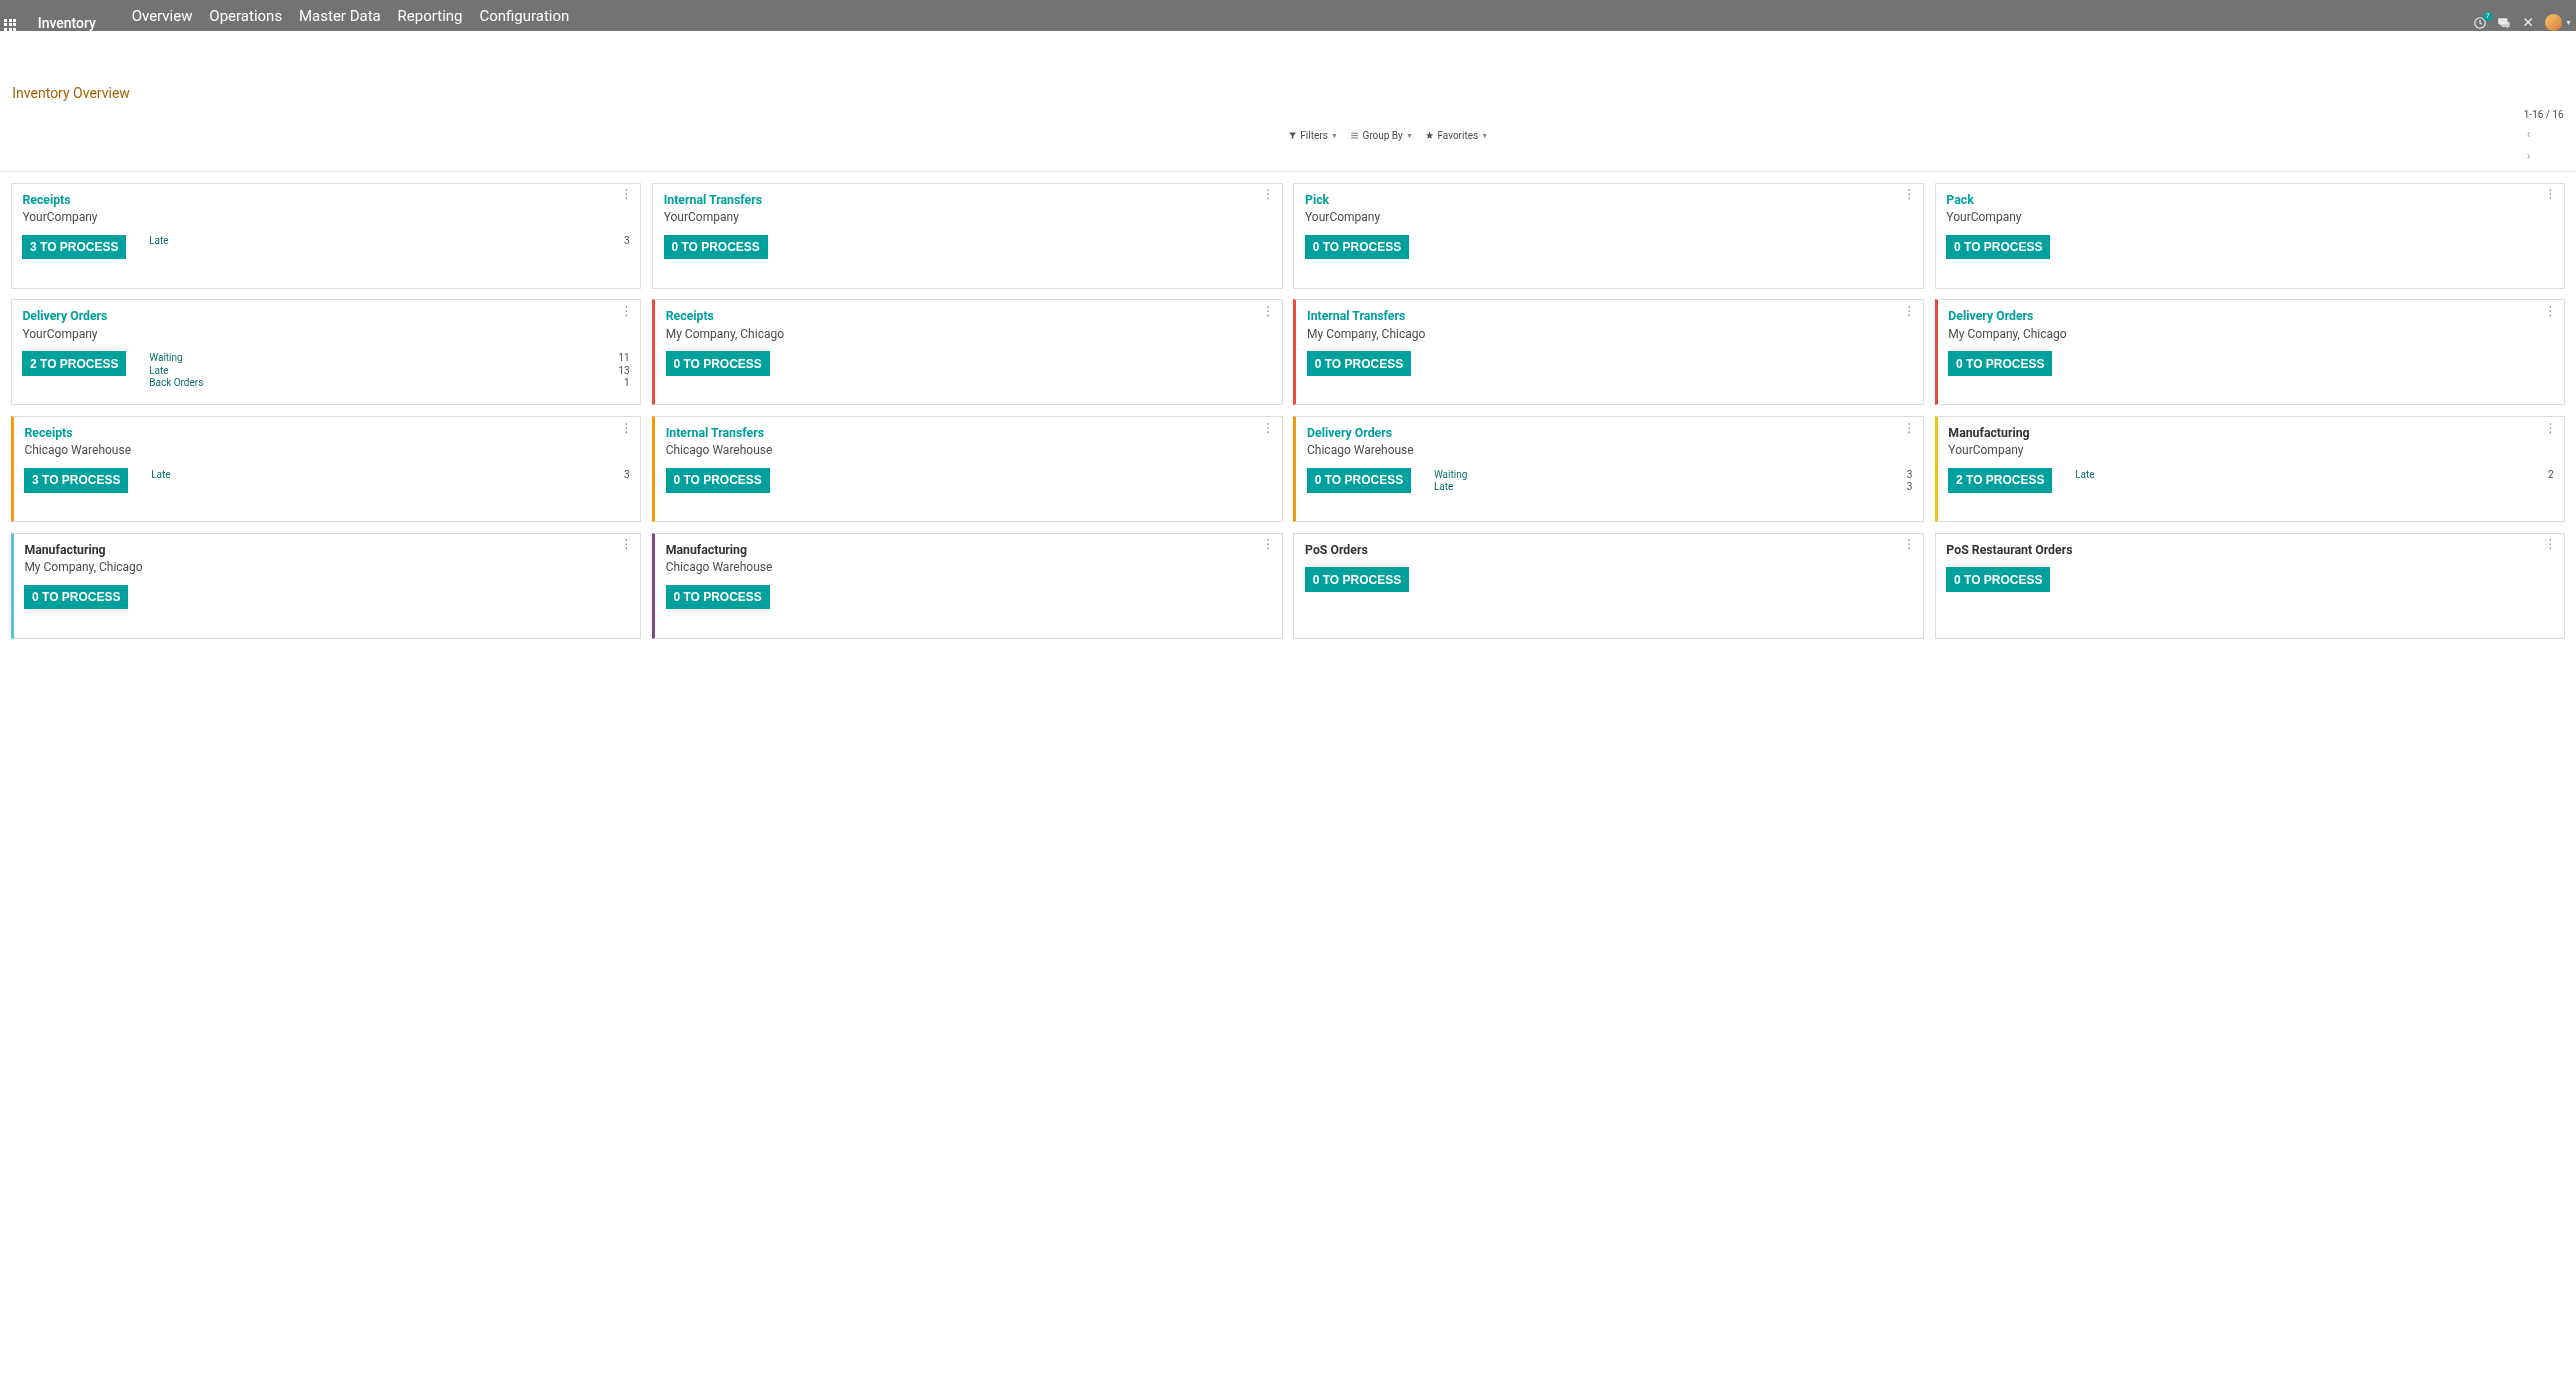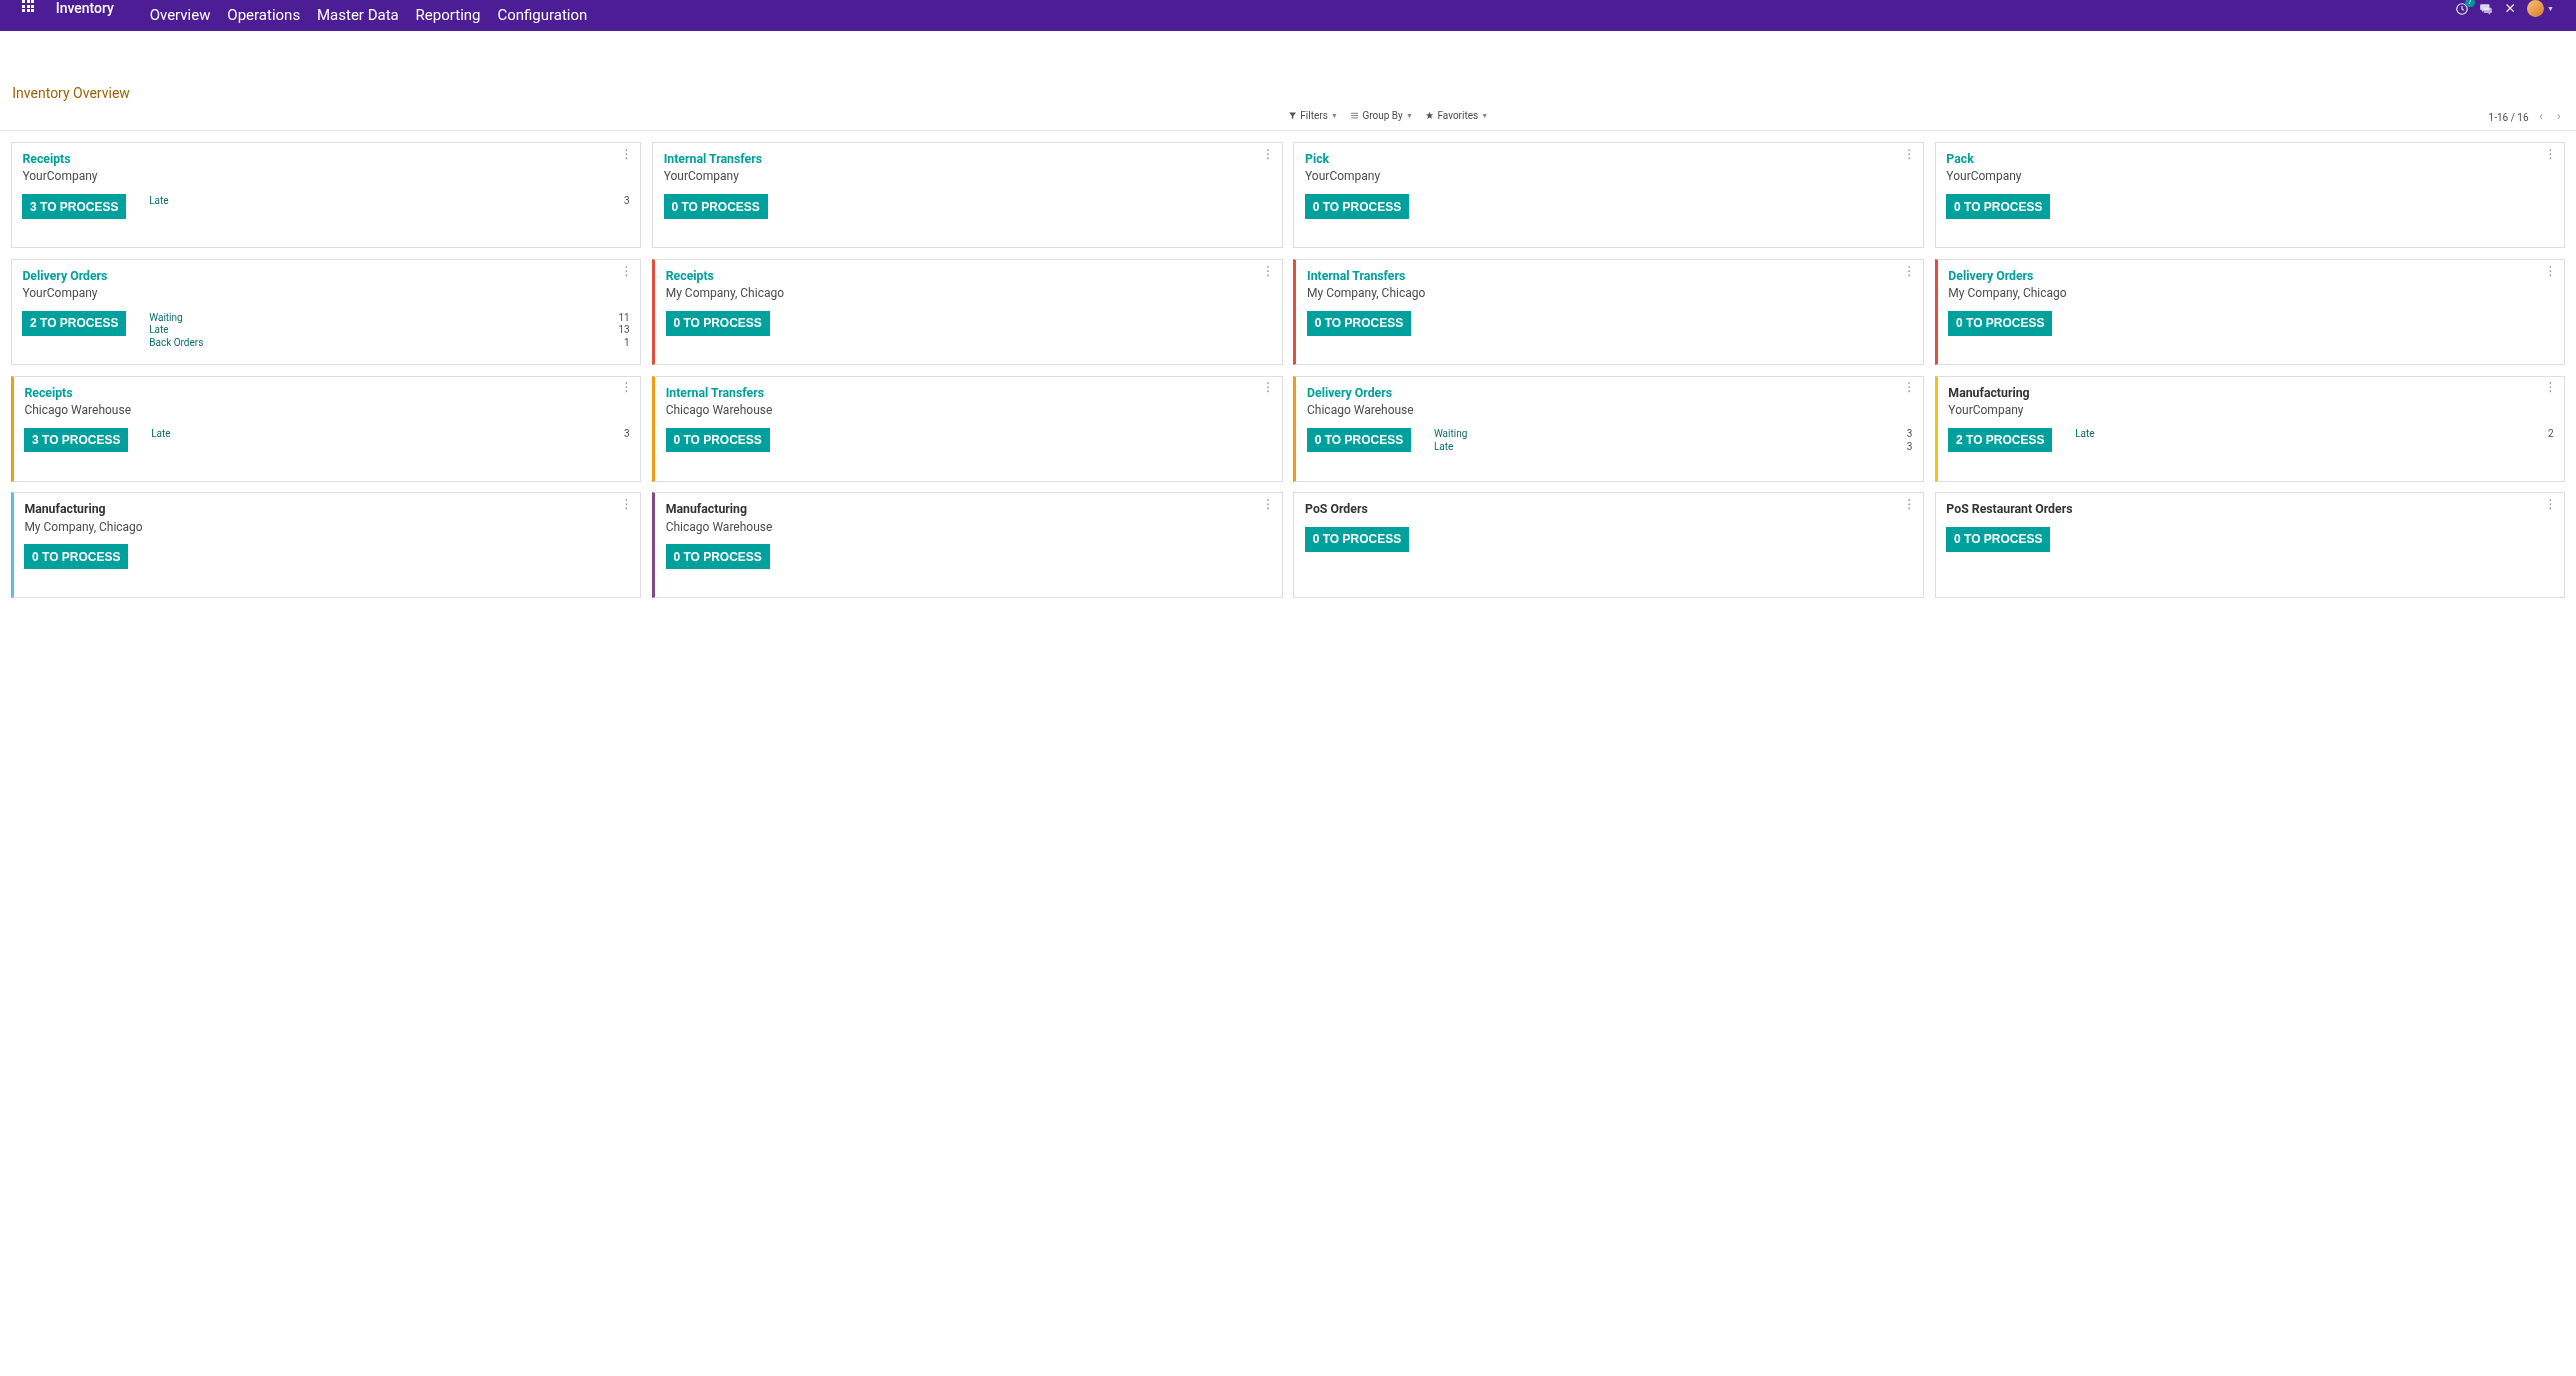--- a/index.html
+++ b/index.html
@@ -1,19 +1,19 @@
 <!DOCTYPE html>
 <html style="font-size:12.3px"><head>
 <meta charset="utf-8">
 <style>
 * { box-sizing: border-box; margin: 0; padding: 0; }
 body { font-family: -apple-system, BlinkMacSystemFont, "Segoe UI", Roboto, "Helvetica Neue", Arial, sans-serif; font-size: 10px; color: #4c4c4c; background: #fff; }
 
 
-.navbar { background: #4c1d95; height: 31px; display: flex; align-items: flex-start; color: #fff; padding: 0 22px; }
+.navbar { background: #737373; height: 31px; display: flex; align-items: flex-end; color: #fff; padding: 0 4px; }
 .apps-icon { width: 15.3px; display: grid; grid-template-columns: repeat(3,3.1px); grid-template-rows: repeat(3,3.1px); gap: 1.5px; cursor: pointer; margin-right: 18.4px; }
 .apps-icon span { background: #fff; width: 3.1px; height: 3.1px; }
 .app-title { font-size: 14px; font-weight: 500; margin-right: 28px; }
 .nav-menu { display: flex; gap: 1.5px; }
 .nav-item { padding: 6.1px 7.7px; font-size: 15px; cursor: pointer; color: #fff; }
 .nav-right { margin-left: auto; display: flex; align-items: center; gap: 10.7px; }
 .nav-icon { cursor: pointer; opacity: 0.9; display: flex; align-items: center; }
 .badge-wrap { position: relative; }
 .badge { position: absolute; top: -3.8px; right: -6.1px; background: #00a09d; color: #fff; font-size: 7px; border-radius: 5.4px; padding: 0 3.1px; line-height: 9.2px; min-width: 9.2px; text-align: center; }
 .avatar { width: 17px; height: 17px; border-radius: 50%; background: linear-gradient(135deg,#f9c56b,#d87a3a); display: inline-block; }
@@ -25,21 +25,21 @@
 .page-title { font-size: 14px; color: #a16207; font-weight: 400; margin-top: 48px; }
 .search-wrap { margin-left: auto; width: 50%; position: relative; }
 .search-input { width: 100%; border: none; border-bottom: 0.8px solid #aaa; padding: 4.6px 21.5px 4.6px 3.1px; font-size: 10.7px; outline: none; }
 .search-icon { position: absolute; right: 3.1px; top: 3.1px; color: #666; cursor: pointer; }
 
 .ctrl-bottom { display: flex; align-items: center; padding: 4.6px 12.3px 7.7px; border-bottom: 0.8px solid #e5e5e5; }
 .ctrl-spacer { width: 50%; }
 .filter-group { display: flex; gap: 12.3px; color: #4c4c4c; font-size: 10px; }
 .filter-btn { display: flex; align-items: center; gap: 3.1px; cursor: pointer; }
 .filter-btn .caret { color: #666; }
-.pager { margin-left: auto; display: flex; align-items: flex-end; gap: 7.7px; font-size: 10px; color: #4c4c4c; }
+.pager { margin-left: auto; display: flex; align-items: flex-start; gap: 7.7px; font-size: 10px; color: #4c4c4c; flex-direction: column; }
 .pager-arrow { cursor: pointer; color: #999; font-size: 12.3px; padding: 0 3.1px; }
 
 
 .kanban { padding: 10.7px; display: grid; grid-template-columns: repeat(4, 1fr); gap: 10.7px; }
 .card { border: 0.8px solid #ddd; background: #fff; padding: 9.2px 10.7px 10.7px; position: relative; min-height: 106px; }
 .card.accent-none { border-left: 0.8px solid #ddd; }
 .card.accent-red { border-left: 3.8px solid #e74c3c; }
 .card.accent-orange { border-left: 3.8px solid #f39c12; }
 .card.accent-yellow { border-left: 3.8px solid #f1c40f; }
 .card.accent-blue { border-left: 3.8px solid #5bc0de; }

